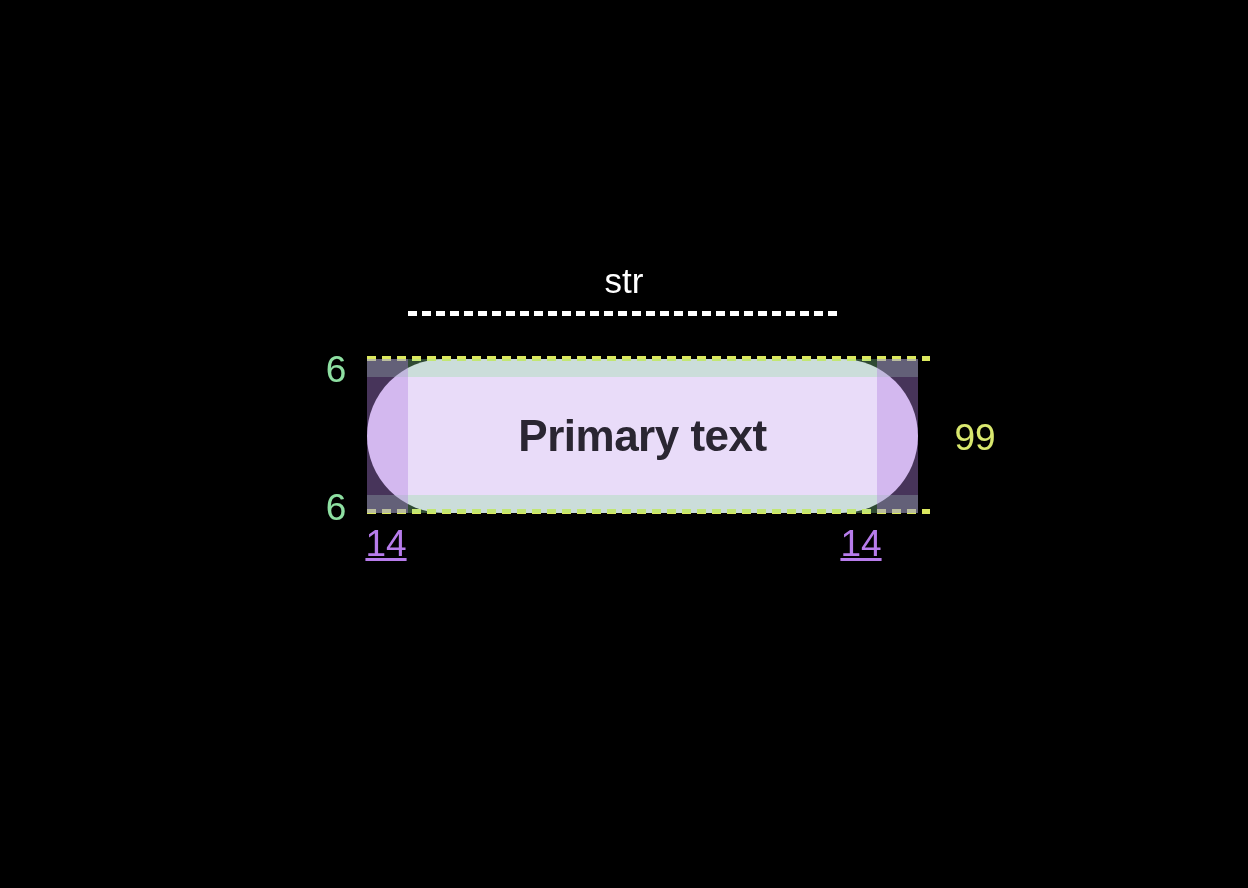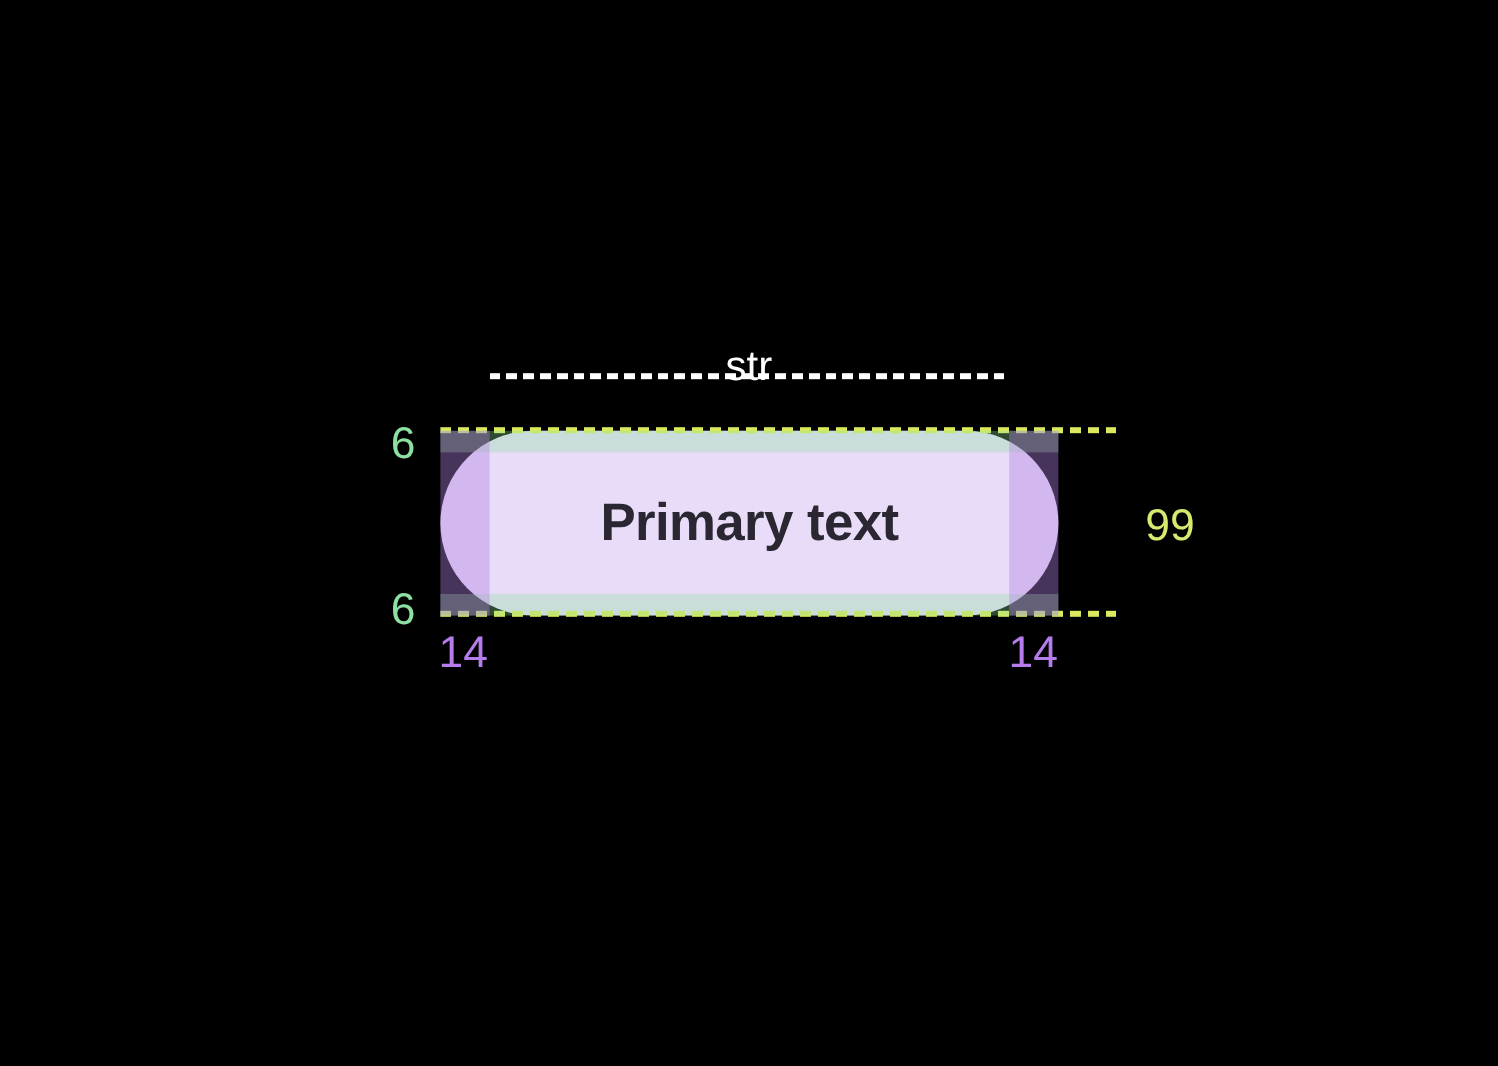--- a/index.html
+++ b/index.html
@@ -19,34 +19,33 @@
   
   .dim-label {
     position: absolute;
     line-height: 1;
     font-size: 37px;
     font-weight: 500;
     white-space: nowrap;
   }
   .dim-label.center { transform: translateX(-50%); }
   .green  { color: #8ee0a2; }
-  .purple { color: #b77ceb; }
+  .purple { color: #b77ceb; text-decoration: underline; }
   .lime   { color: #d9e86e; }
 
   .str-label {
     position: absolute;
     left: 408px;
     top: 263px;
     width: 432px;
     text-align: center;
     color: #ffffff;
     font-size: 35px;
     font-weight: 500;
     line-height: 1;
-    margin-top: 25px;
   }
 
   
   .dash-line {
     position: absolute;
     height: 5px;
   }
   .dash-line.white-dash {
     left: 408px;
     top: 311px;
@@ -65,20 +64,21 @@
   .dash-line.lime-dash.top-edge    { top: 356px; }
   .dash-line.lime-dash.bottom-edge { top: 509px; }
 
   
   .spec-box {
     position: absolute;
     left: 367px;
     top: 359px;
     width: 515px;
     height: 154px;
+    padding-left: 36px;
   }
   .pill {
     position: absolute;
     inset: 0;
     background: #e9dcf9;
     border-radius: 80px;
     z-index: 1;
     display: flex;
     align-items: center;
     justify-content: center;

